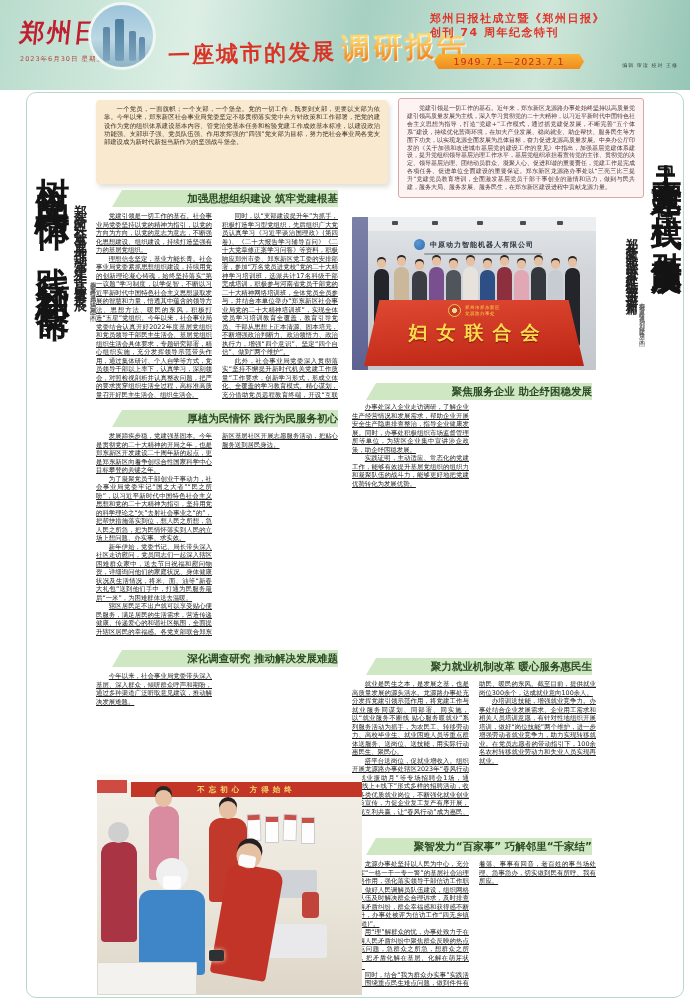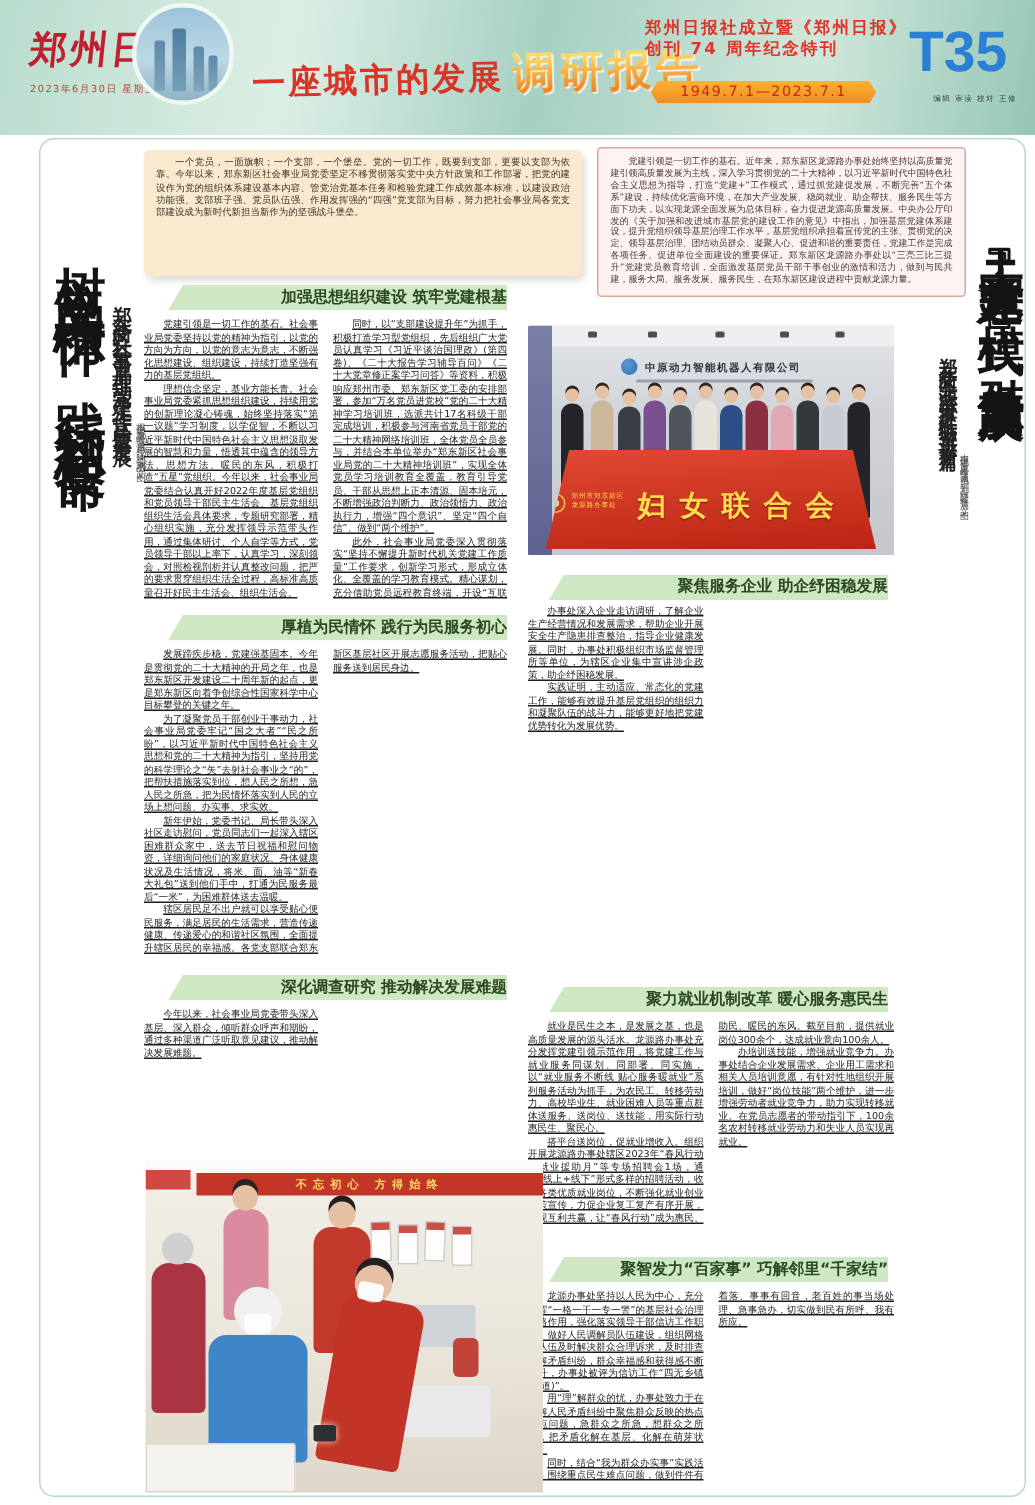--- a/index.html
+++ b/index.html
@@ -70,21 +70,21 @@
   .photoT .sign{font-size:7px;font-weight:bold;color:#2b3340;letter-spacing:1px;}
   .photoT .eng{position:absolute;left:72px;top:36px;width:118px;height:2px;background:#9aa2aa;border-radius:1px;}
   .pp{position:absolute;width:15px;height:36px;border-radius:7px 7px 2px 2px;background:var(--c,#444);}
   .pp::before{content:'';position:absolute;top:-10px;left:3px;width:9px;height:9px;border-radius:50%;background:#e6c0a2;
     box-shadow:0 -2px 0 0 #2c2420;}
   .crouch{position:absolute;width:26px;height:20px;border-radius:10px 10px 4px 4px;background:#23252a;}
   .crouch::before{content:'';position:absolute;top:-8px;left:8px;width:9px;height:9px;border-radius:50%;background:#e6c0a2;
     box-shadow:0 -2px 0 0 #1b1b1b;}
   .redbanner{position:absolute;left:12px;right:12px;bottom:4px;height:66px;
     background:linear-gradient(175deg,#e04a33,#bb2413);clip-path:polygon(7% 0,93% 0,100% 100%,0 100%);
-    display:flex;flex-direction:row;align-items:center;justify-content:flex-start;padding-top:4px;box-sizing:border-box;
+    display:flex;flex-direction:column;align-items:center;justify-content:flex-start;padding-top:4px;box-sizing:border-box;
     box-shadow:0 2px 4px rgba(60,10,5,.4);}
   .redbanner .orgrow{display:flex;align-items:center;gap:4px;}
   .redbanner .emblem{width:13px;height:13px;border-radius:50%;border:1.5px solid #f6c24a;box-sizing:border-box;
     background:radial-gradient(circle,#e8d9a0 30%,#c93b22 31%);}
   .redbanner .org{font-size:4.5px;color:#ffd34d;line-height:1.25;letter-spacing:.5px;}
   .redbanner .title{margin-top:3px;font-size:19px;font-weight:900;color:#ffd94e;letter-spacing:9px;text-indent:9px;
     text-shadow:0 1px 1px #7a1208;}
   
   .photoB{position:absolute;left:97px;top:774px;width:265px;height:221px;overflow:hidden;
     background:linear-gradient(#f2efe8 0%,#ebe6db 55%,#ddd6c8 100%);}
@@ -120,21 +120,20 @@
   </div>
   <div class="bannerline">
     <span class="p1">一座城市的发展</span>
     <span class="p2">调研报告</span>
   </div>
   <div class="edition">
     <div class="l">郑州日报社成立暨《郑州日报》</div>
     <div class="l">创刊 74 周年纪念特刊</div>
   </div>
   <div class="ribbon">1949.7.1—2023.7.1</div>
-  <div class="pageno">T35</div>
   <div class="credits">编辑 审读 校对 王修</div>
 </div>
 
 <div class="frame"></div>
 
 <div class="vh big-l">树立为民情怀　践行初心使命</div>
 <div class="vh sub-l">郑东新区社会事业局推动党建工作高质量发展</div>
 <div class="vh by-l">本报记者 覃岩峰 通讯员 张江坤 刘惠杰 文/图</div>
 
 <div class="vh big-r">夯实『党建+』模式　引领高质量发展</div>

